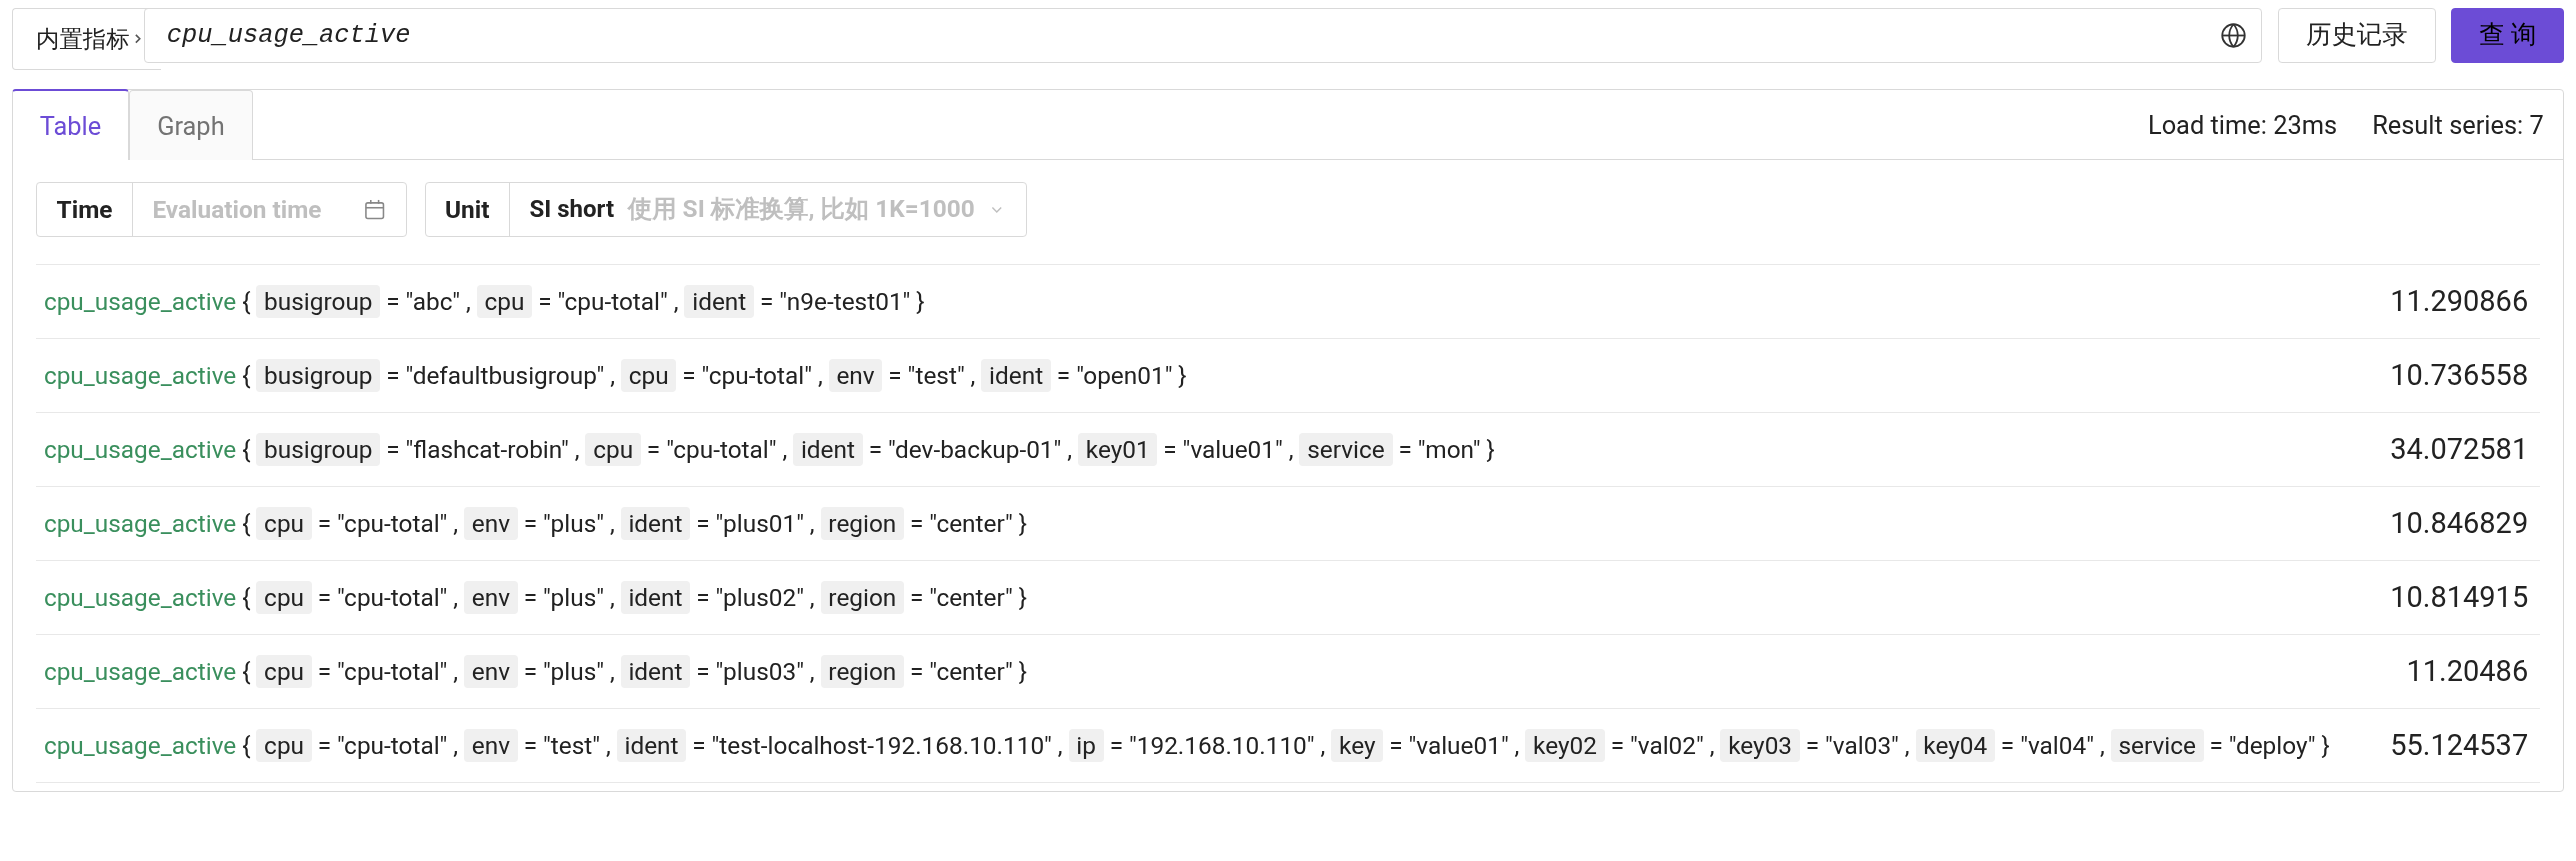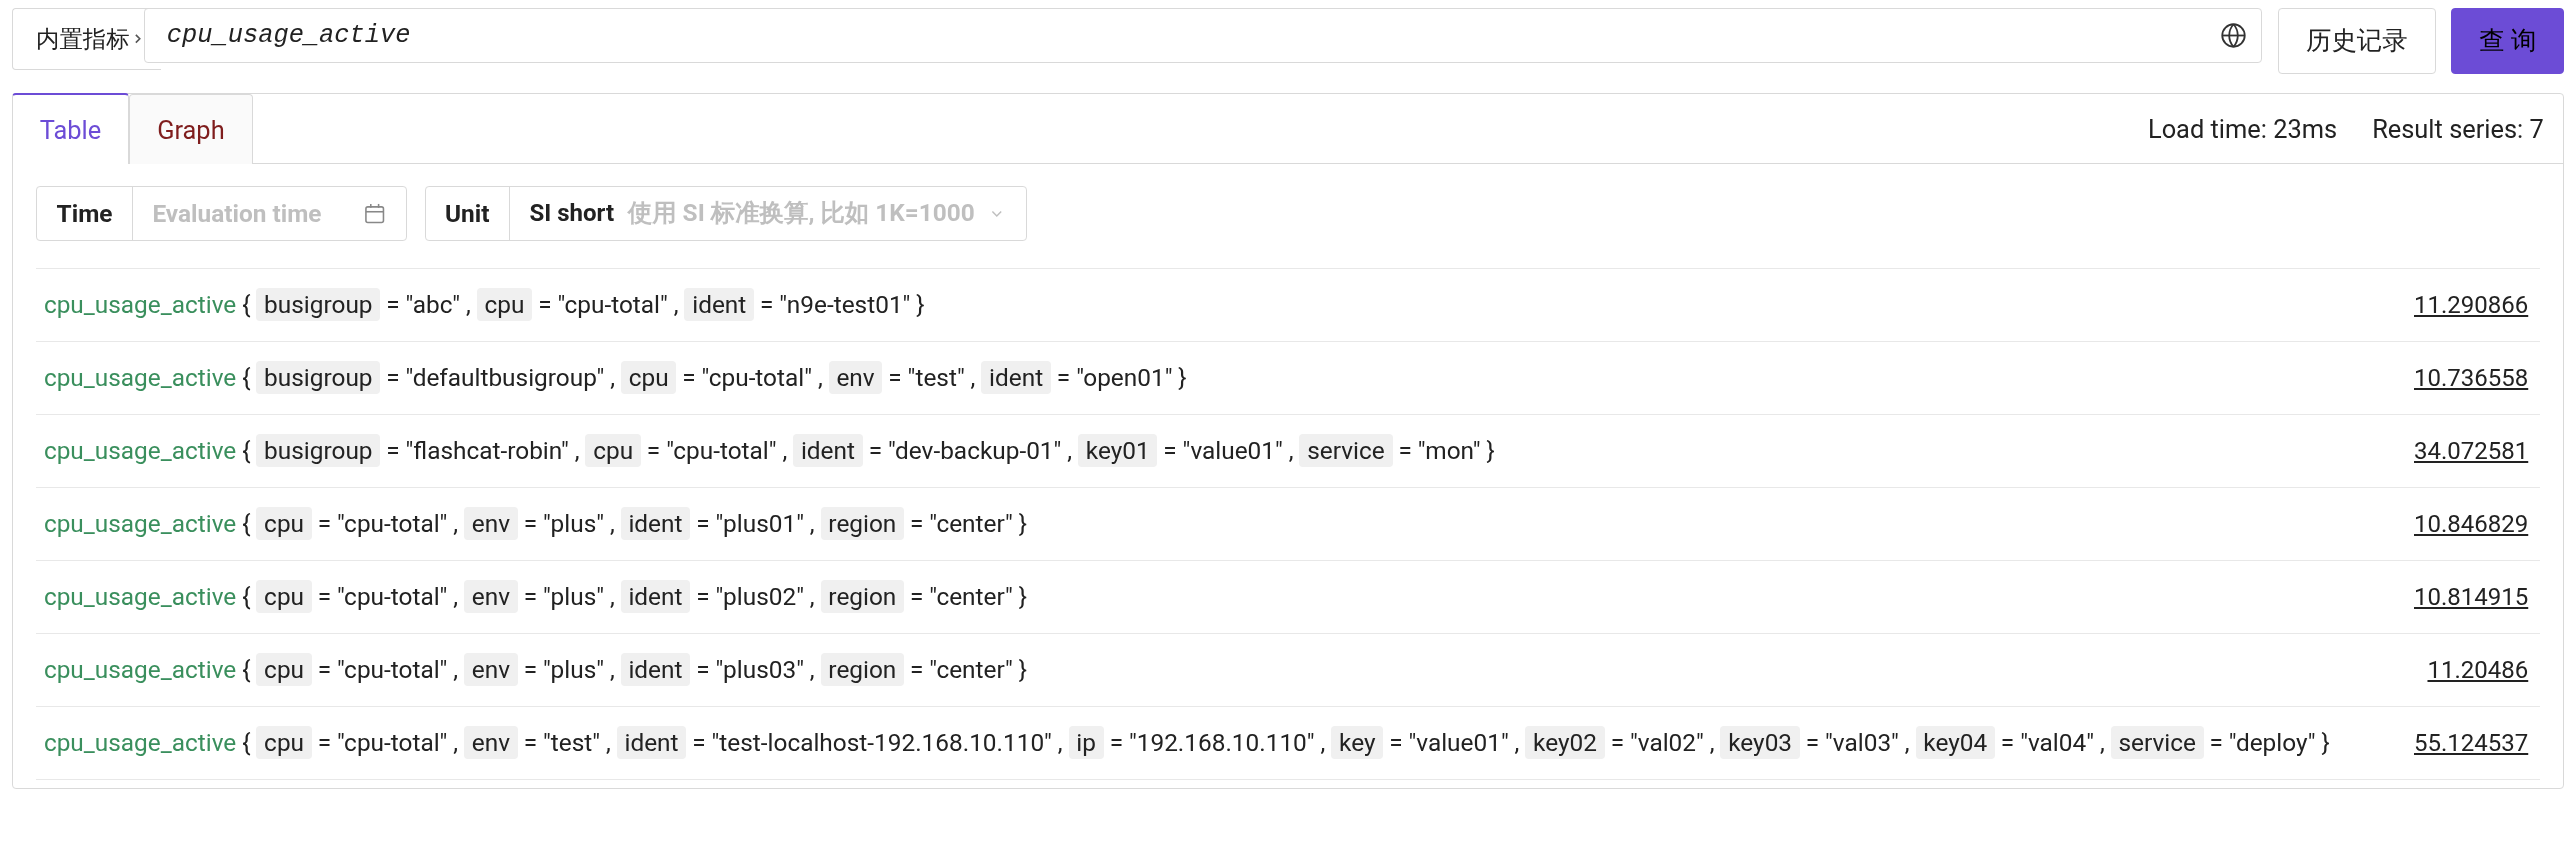--- a/index.html
+++ b/index.html
@@ -48,21 +48,21 @@
     outline: none;
   }
   .globe-btn {
     width: 55px;
     display: flex;
     align-items: center;
     justify-content: center;
     cursor: pointer;
   }
   .btn {
-    height: 66px;
+    height: 55px;
     padding: 0 27px;
     border: 1px solid #d9d9d9;
     border-radius: 3.9px;
     background: #fff;
     display: flex;
     align-items: center;
     justify-content: center;
     font-size: 25.4px;
     cursor: pointer;
   }
@@ -85,21 +85,21 @@
     display: flex;
     align-items: flex-end;
     margin-left: -1px;
     margin-top: -1px;
   }
   .tab {
     padding: 19.5px 27px;
     border: 1px solid transparent;
     border-bottom: none;
     font-size: 25.4px;
-    color: #7f1d1d;
+    color: #737373;
     cursor: pointer;
   }
   .tab.active {
     color: #6c4cd6;
     border-color: #d9d9d9;
     border-top: 2.9px solid #6c4cd6;
     background: #fff;
     border-radius: 3.9px 3.9px 0 0;
     position: relative;
     z-index: 2;
@@ -163,21 +163,21 @@
   .metric-name { color: #3a8f5d; }
   .brace { color: #222; }
   .tag-key {
     background: #f0f0f0;
     border-radius: 3.9px;
     padding: 2px 7.8px;
     color: #222;
   }
   .eq { color: #222; }
   .tag-val { color: #222; }
-  .value-cell { font-size: 24px; white-space: nowrap; text-decoration: underline; }
+  .value-cell { font-size: 29px; white-space: nowrap; }
   svg { display: block; }
 </style>
 </head>
 <body>
 
 <div class="top-row">
   <div style="display:flex; flex:1;">
     <div class="metric-selector">
       <span>内置指标</span>
       <span>

